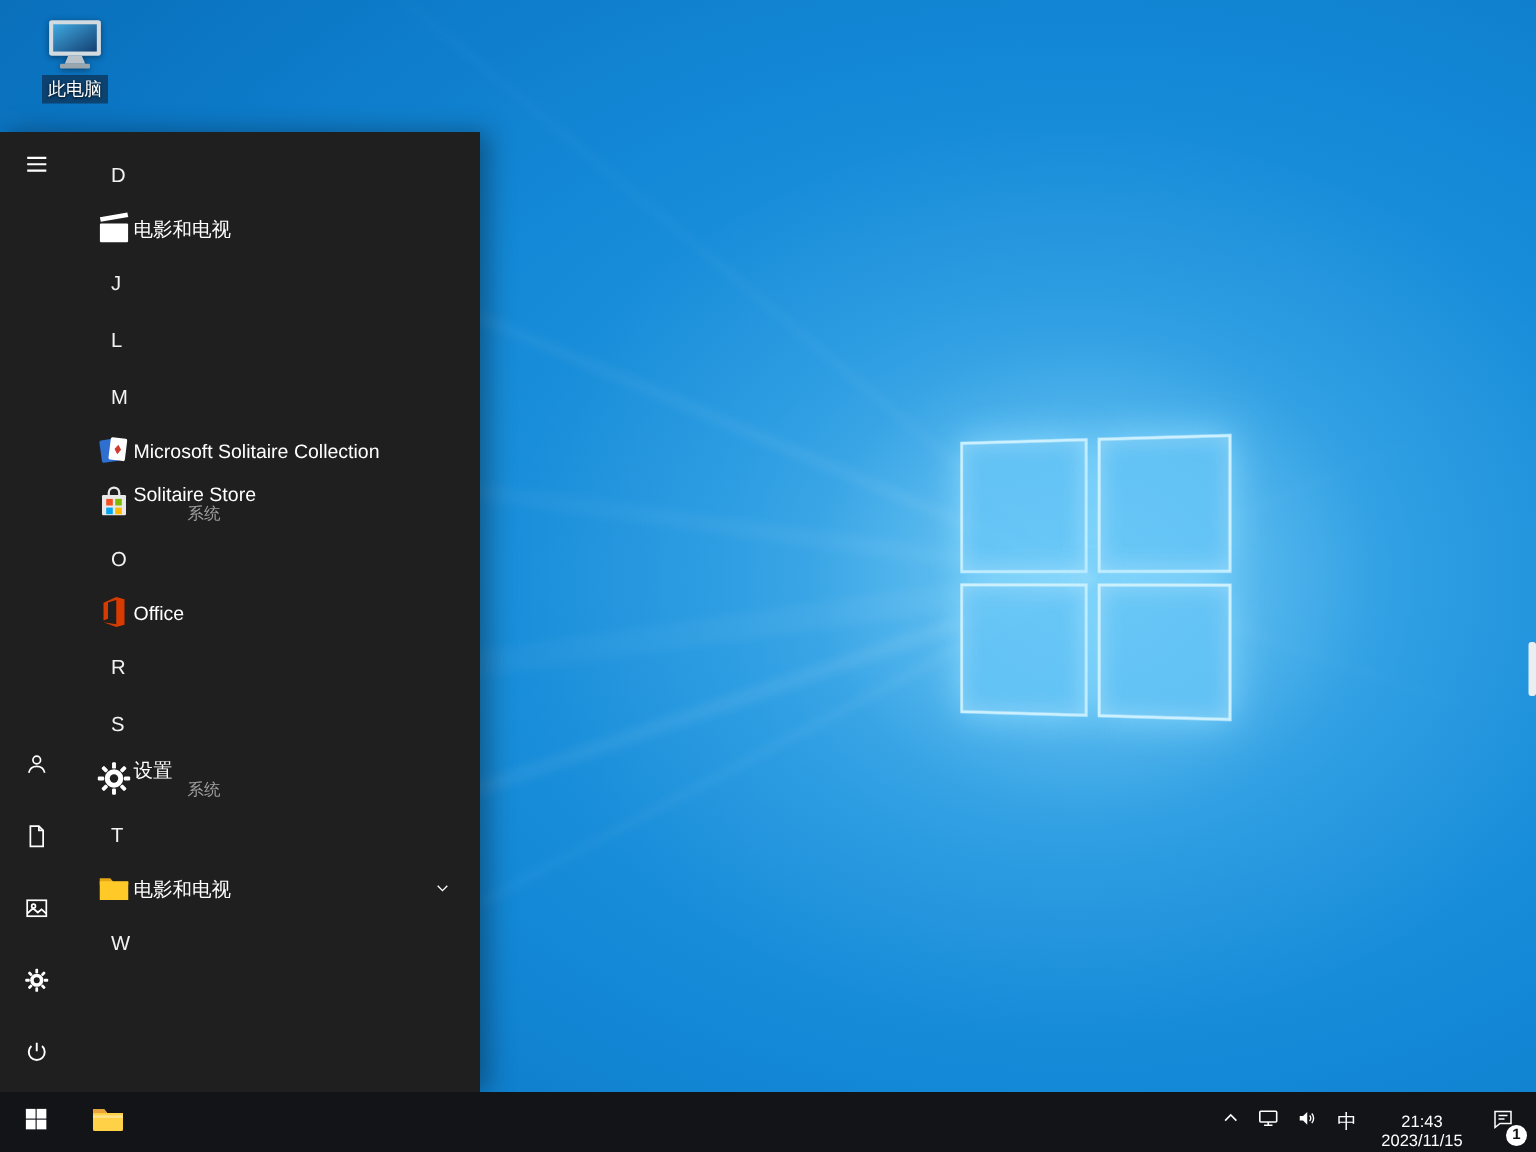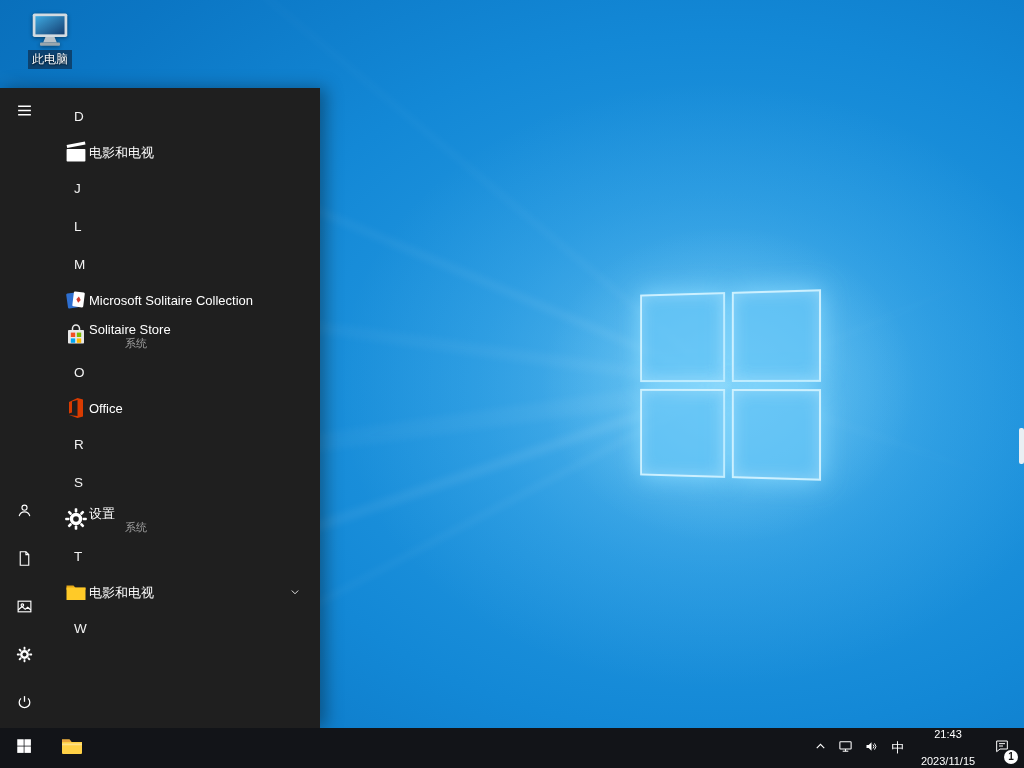--- a/index.html
+++ b/index.html
@@ -78,21 +78,21 @@
     display:flex;align-items:stretch;z-index:10;
   }
   .tb-btn{width:48px;height:40px;display:flex;align-items:center;justify-content:center;cursor:pointer;}
   .tb-btn svg{width:18px;height:18px;}
   .tb-btn.explorer svg{width:24px;height:24px;}
   .tray{margin-left:auto;display:flex;align-items:stretch;padding-right:4px;}
   .tray-btn{height:40px;display:flex;align-items:center;justify-content:center;cursor:pointer;color:#fff;}
   .tray-btn svg{width:15px;height:15px;}
   .w24{width:24px}.w26{width:26px}.w28{width:28px}
   .ime{font-size:13px;}
-  .clock{width:72px;display:flex;flex-direction:column;align-items:center;justify-content:space-between;
+  .clock{width:72px;display:flex;flex-direction:column;align-items:center;justify-content:flex-end;
          color:#fff;font-size:11px;line-height:13px;}
   .action{width:36px;position:relative;}
   .action svg{width:16px;height:16px;}
   .badge{
     position:absolute;right:2px;bottom:4px;width:14px;height:14px;border-radius:50%;
     background:#fff;color:#111;font-size:10px;line-height:14px;text-align:center;font-weight:bold;
   }
 </style>
 </head>
 <body>

